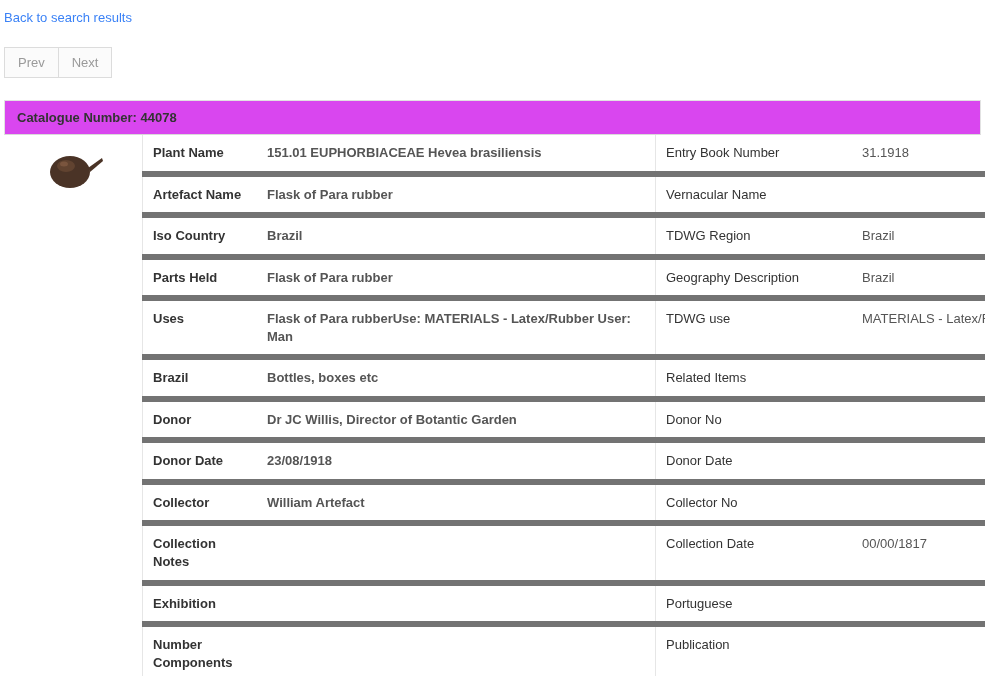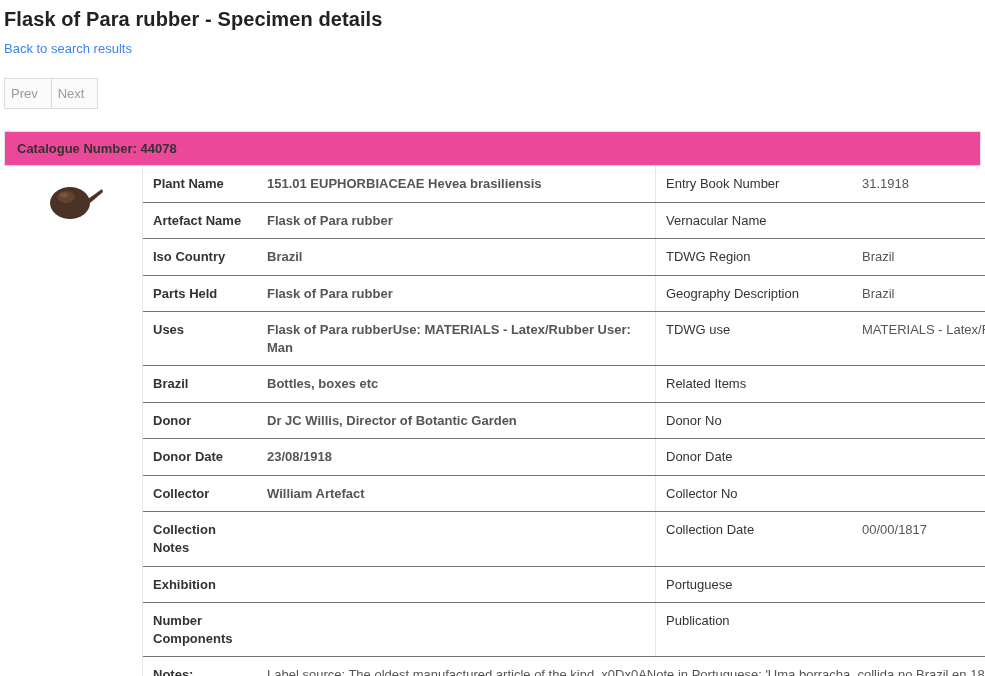--- a/index.html
+++ b/index.html
@@ -39,44 +39,44 @@
     margin: 22px 0 0 4px;
     display: flex;
     gap: 0;
   }
   .nav-btn {
     font-family: "Liberation Sans", sans-serif;
     font-size: 13px;
     color: #9a9a9a;
     background: #fbfbfb;
     border: 1px solid #dcdcdc;
-    padding: 7px 13px 7px 6px;
+    padding: 7px 13px 7px 13px;
     cursor: default;
   }
   .nav-btn.prev { border-right: none; }
 
   .catalogue-bar {
     margin: 22px 4px 0 4px;
-    background: #ec4899;
+    background: #d946ef;
     border: 1px solid #e2e2e2;
     border-bottom: 1px solid #d9d9d9;
     padding: 9px 12px;
     font-size: 13px;
     font-weight: bold;
     color: #333333;
   }
 
   table.details {
     margin: 0 4px 0 4px;
     width: calc(100% - 8px);
     border-collapse: collapse;
     table-layout: fixed;
   }
   table.details td {
-    border-bottom: 1px solid #737373;
+    border-bottom: 6px solid #737373;
     vertical-align: top;
     padding: 9px 8px 9px 10px;
     font-size: 13px;
     line-height: 1.35;
   }
   td.thumb-cell {
     width: 120px;
     border-right: 1px solid #e6e6e6;
     border-bottom: none;
     padding: 14px 0 0 0;
@@ -118,21 +118,20 @@
     line-height: 1.45;
     border-bottom: none;
     padding-right: 6px;
   }
 </style>
 </head>
 <body>
 
 <div class="page">
 
-  <h1 class="page-title">Flask of Para rubber - Specimen details</h1>
 
   <a class="back-link">Back to search results</a>
 
   <div class="nav-buttons">
     <button class="nav-btn prev">Prev</button>
     <button class="nav-btn next">Next</button>
   </div>
 
   <div class="catalogue-bar">Catalogue Number: 44078</div>
 

